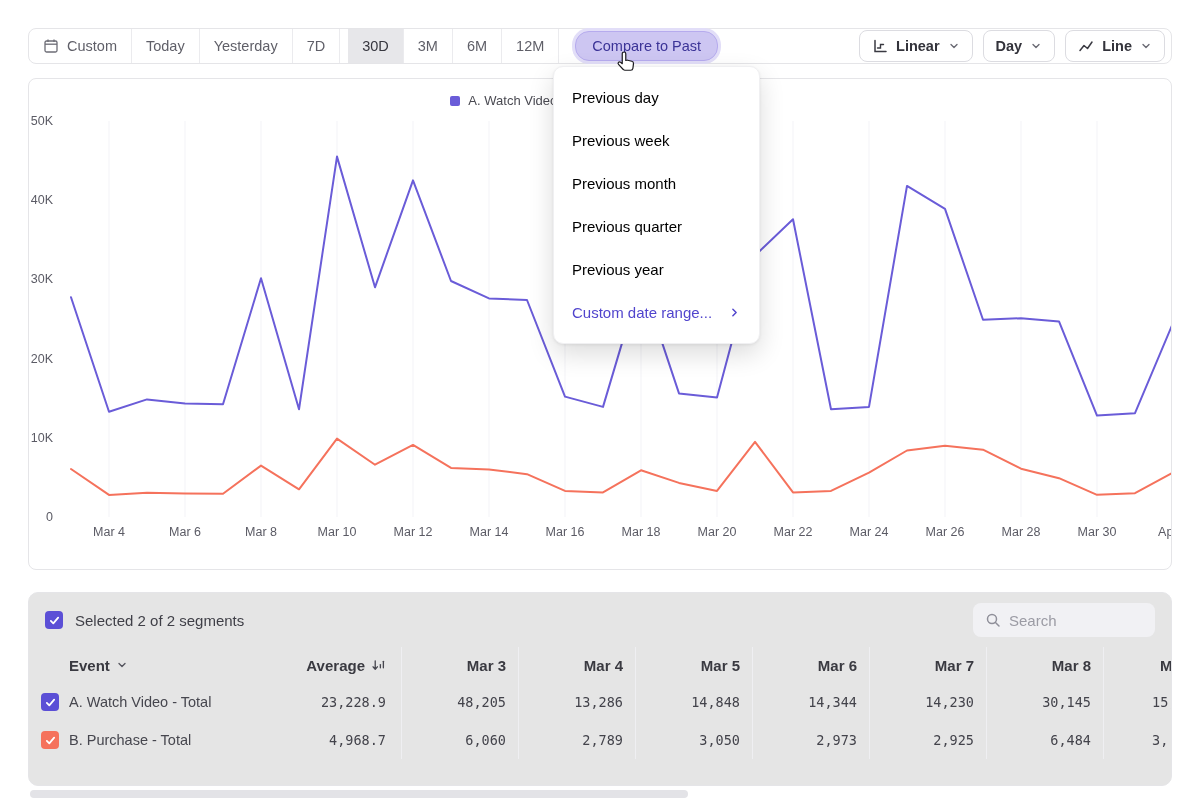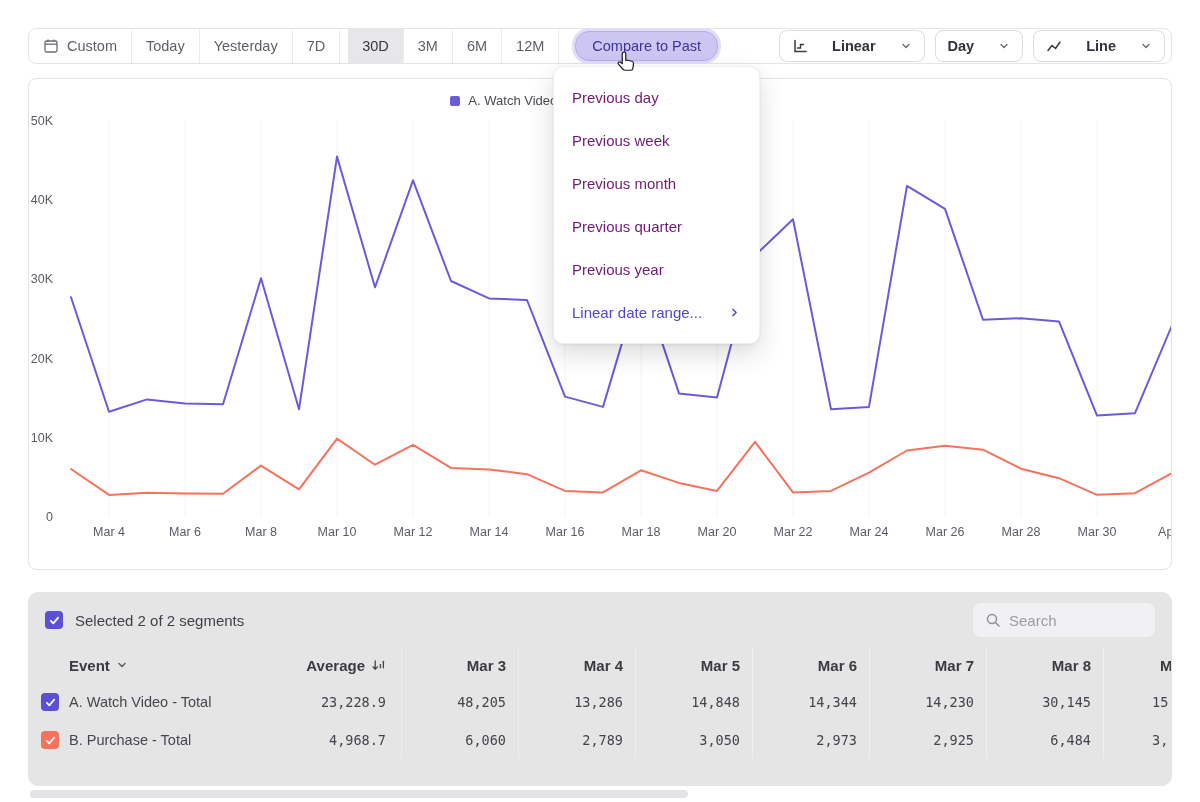--- a/index.html
+++ b/index.html
@@ -11,40 +11,40 @@
              display:flex; align-items:stretch; }
   .seg { display:flex; align-items:center; gap:8px; padding:0 14px; font-size:14.5px;
          color:#5f5f68; border-right:1px solid #ebebee; cursor:pointer; white-space:nowrap; }
   .seg.active { background:#e7e7ea; color:#37373f;margin-left:8px; }
   .seg svg { display:block; }
   .compare-btn { align-self:center; margin-left:16px; height:30px; padding:0 16px;
                  display:flex; align-items:center; background:#cdc6f2; color:#3b3397;
                  font-size:14.5px; font-weight:500; border:1px solid #b6abee; border-radius:14px;
                  box-shadow:0 0 0 3px #e2def8; cursor:pointer; white-space:nowrap; }
   .tb-right { margin-left:auto; display:flex; align-items:center; gap:10px; padding-right:6px; }
-  .tb-btn { height:32px; padding:0 12px; display:flex; align-items:center; gap:24px;
+  .tb-btn { height:32px; padding:0 12px; display:flex; align-items:center; gap:8px;
             border:1px solid #dcdce1; border-radius:8px; background:#fff;
             font-size:14.5px; font-weight:600; color:#33333b; cursor:pointer; white-space:nowrap; }
 
   
   .chart-card { position:absolute; left:28px; top:78px; width:1144px; height:492px;
                 border:1px solid #e5e5e8; border-radius:8px; background:#fff; overflow:hidden; }
   .legend { position:absolute; left:0; top:14px; width:100%; display:flex;
             justify-content:center; gap:26px; z-index:2; }
   .legend-item { display:flex; align-items:center; gap:8px; font-size:13px; color:#4a4a52; cursor:pointer; }
   .swatch { width:10px; height:10px; border-radius:2px; }
   #chart-svg { position:absolute; left:0; top:0; }
   #chart-svg text.tick { font-family:"Liberation Sans",sans-serif; font-size:12.5px; fill:#5b5b65; }
 
   
   .menu { position:absolute; left:553px; top:66px; width:207px; background:#fff;
           border:1px solid #f0f0f2; border-radius:10px; padding:9px 0;
           box-shadow:0 1px 3px rgba(0,0,0,.07), 0 10px 26px rgba(0,0,0,.14); z-index:10; }
   .menu-item { height:43px; display:flex; align-items:center; padding:0 18px;
-               font-size:15px; color:#701a75; cursor:pointer; }
+               font-size:15px; color:#000000; cursor:pointer; }
   .menu-item.custom { color:#5145cd; justify-content:space-between; }
 
   .cursor { position:absolute; left:615px; top:50px; z-index:20; pointer-events:none; }
 
   
   .table-card { position:absolute; left:28px; top:592px; width:1144px; height:194px;
                 border:1px solid #e5e5e8; border-radius:10px; background:#e5e5e5; overflow:hidden; }
   .seg-header { height:54px; display:flex; align-items:center; padding:0 16px; gap:12px; }
   .cbox { width:18px; height:18px; border-radius:4px; display:flex; align-items:center;
           justify-content:center; flex:none; cursor:pointer; }
@@ -202,21 +202,21 @@
   <div class="menu-item">
       <span>Previous month</span>
     </div>
   <div class="menu-item">
       <span>Previous quarter</span>
     </div>
   <div class="menu-item">
       <span>Previous year</span>
     </div>
   <div class="menu-item custom">
-    <span>Linear date range...</span>
+    <span>Custom date range...</span>
     <svg width="13" height="13" viewBox="0 0 16 16">
       <path d="M6 4l4 4-4 4" fill="none" stroke="#5145cd" stroke-width="1.8" stroke-linecap="round" stroke-linejoin="round"></path>
     </svg>
   </div>
 </div>
 
 <svg class="cursor" width="22" height="22" viewBox="0 0 20 20">
   <path d="M8.2 1.8c.9 0 1.6.7 1.6 1.6v6.1l1-.2c.25-.05.5-.05.75 0l3.7.9c1 .25 1.65 1.2 1.55 2.2l-.5 4.2c-.12 1-.97 1.8-1.99 1.8H9.1c-.6 0-1.2-.25-1.6-.7l-4.3-4.6c-.5-.55-.48-1.4.07-1.9.5-.47 1.28-.48 1.82-.03l1.5 1.25V3.4c0-.9.7-1.6 1.6-1.6z" fill="#fff" stroke="#1b1b1f" stroke-width="1.1" stroke-linejoin="round"></path>
 </svg>
 

